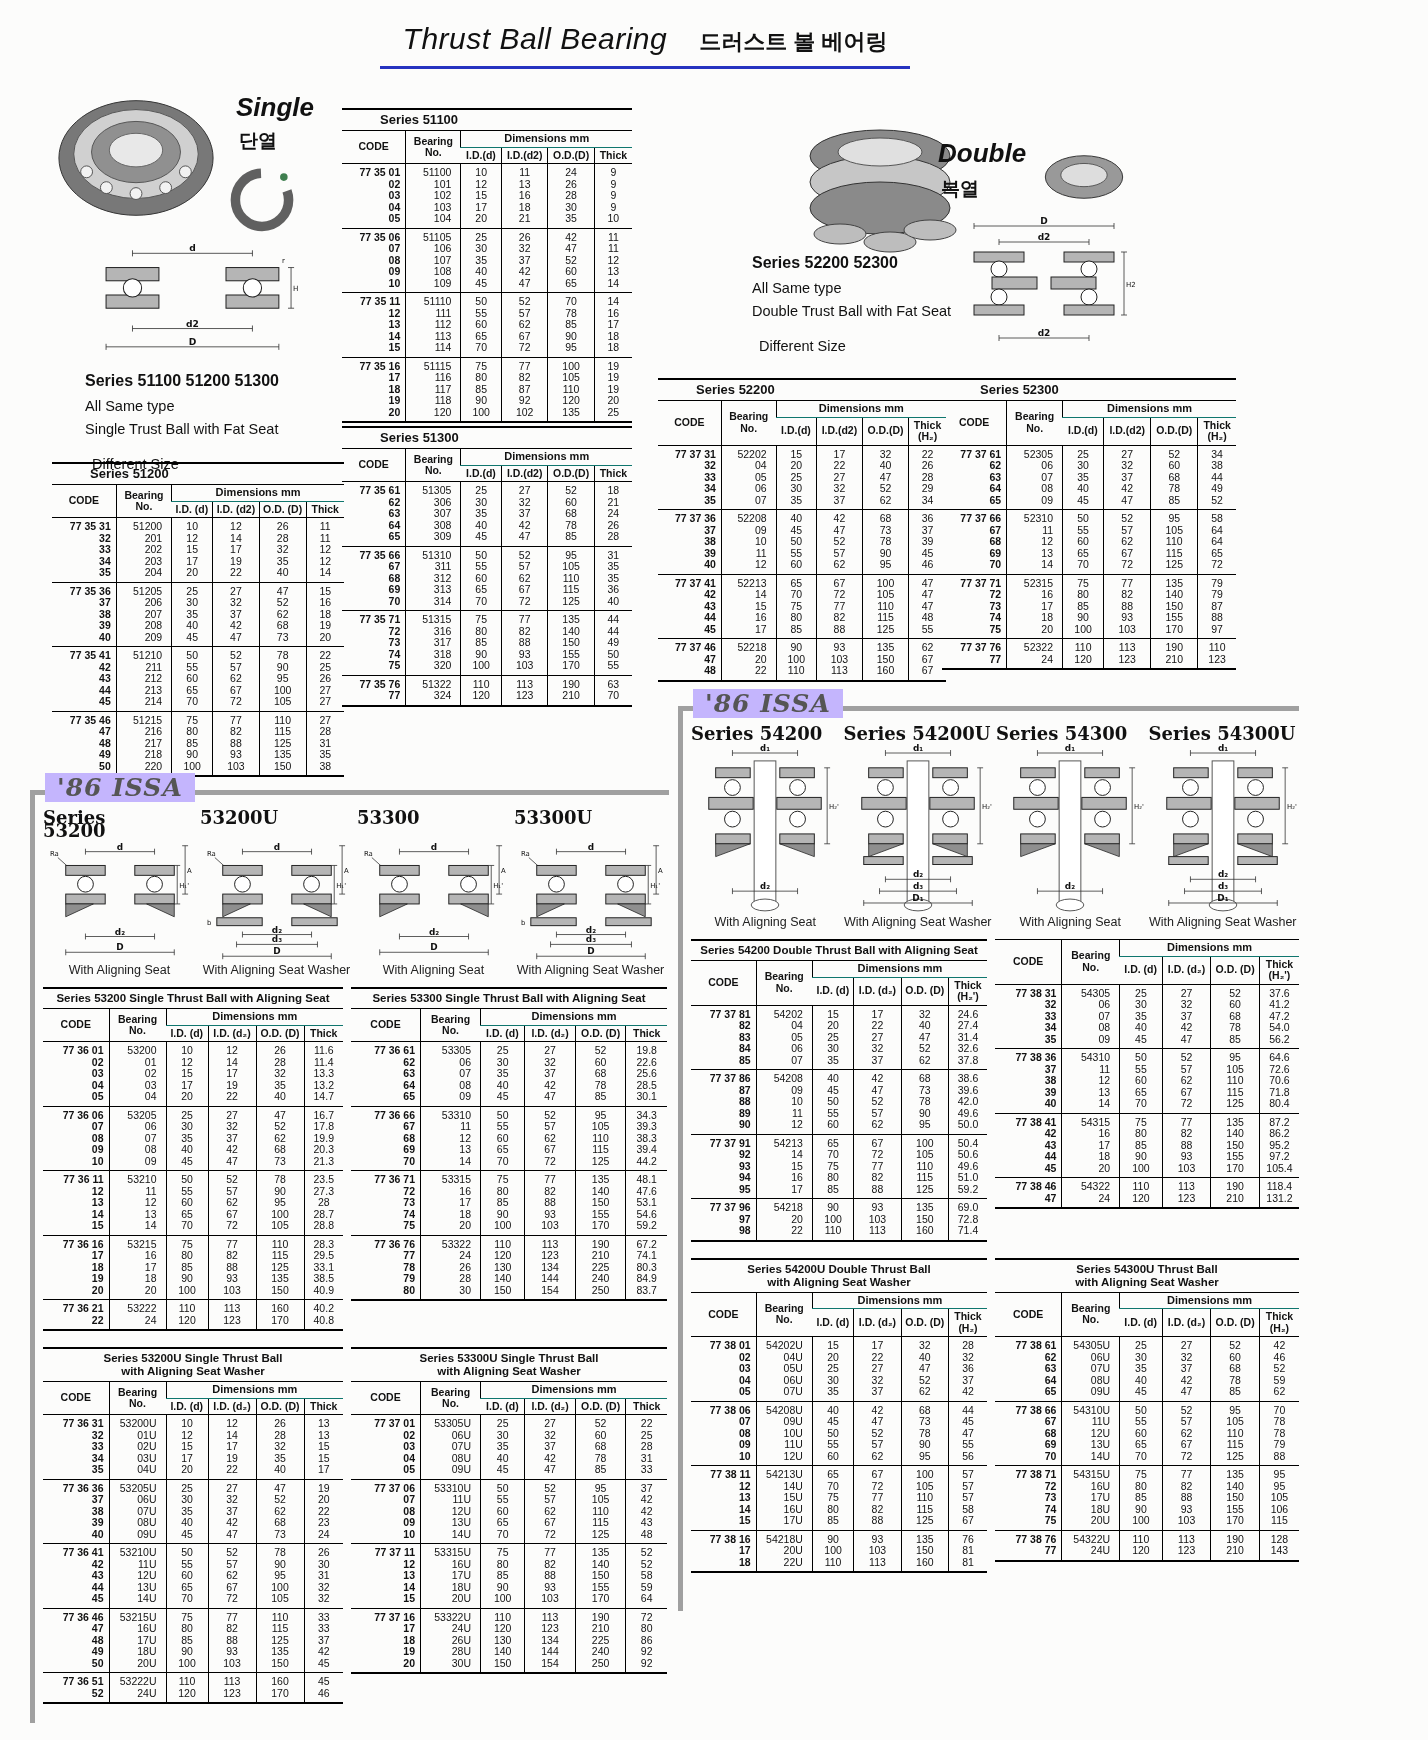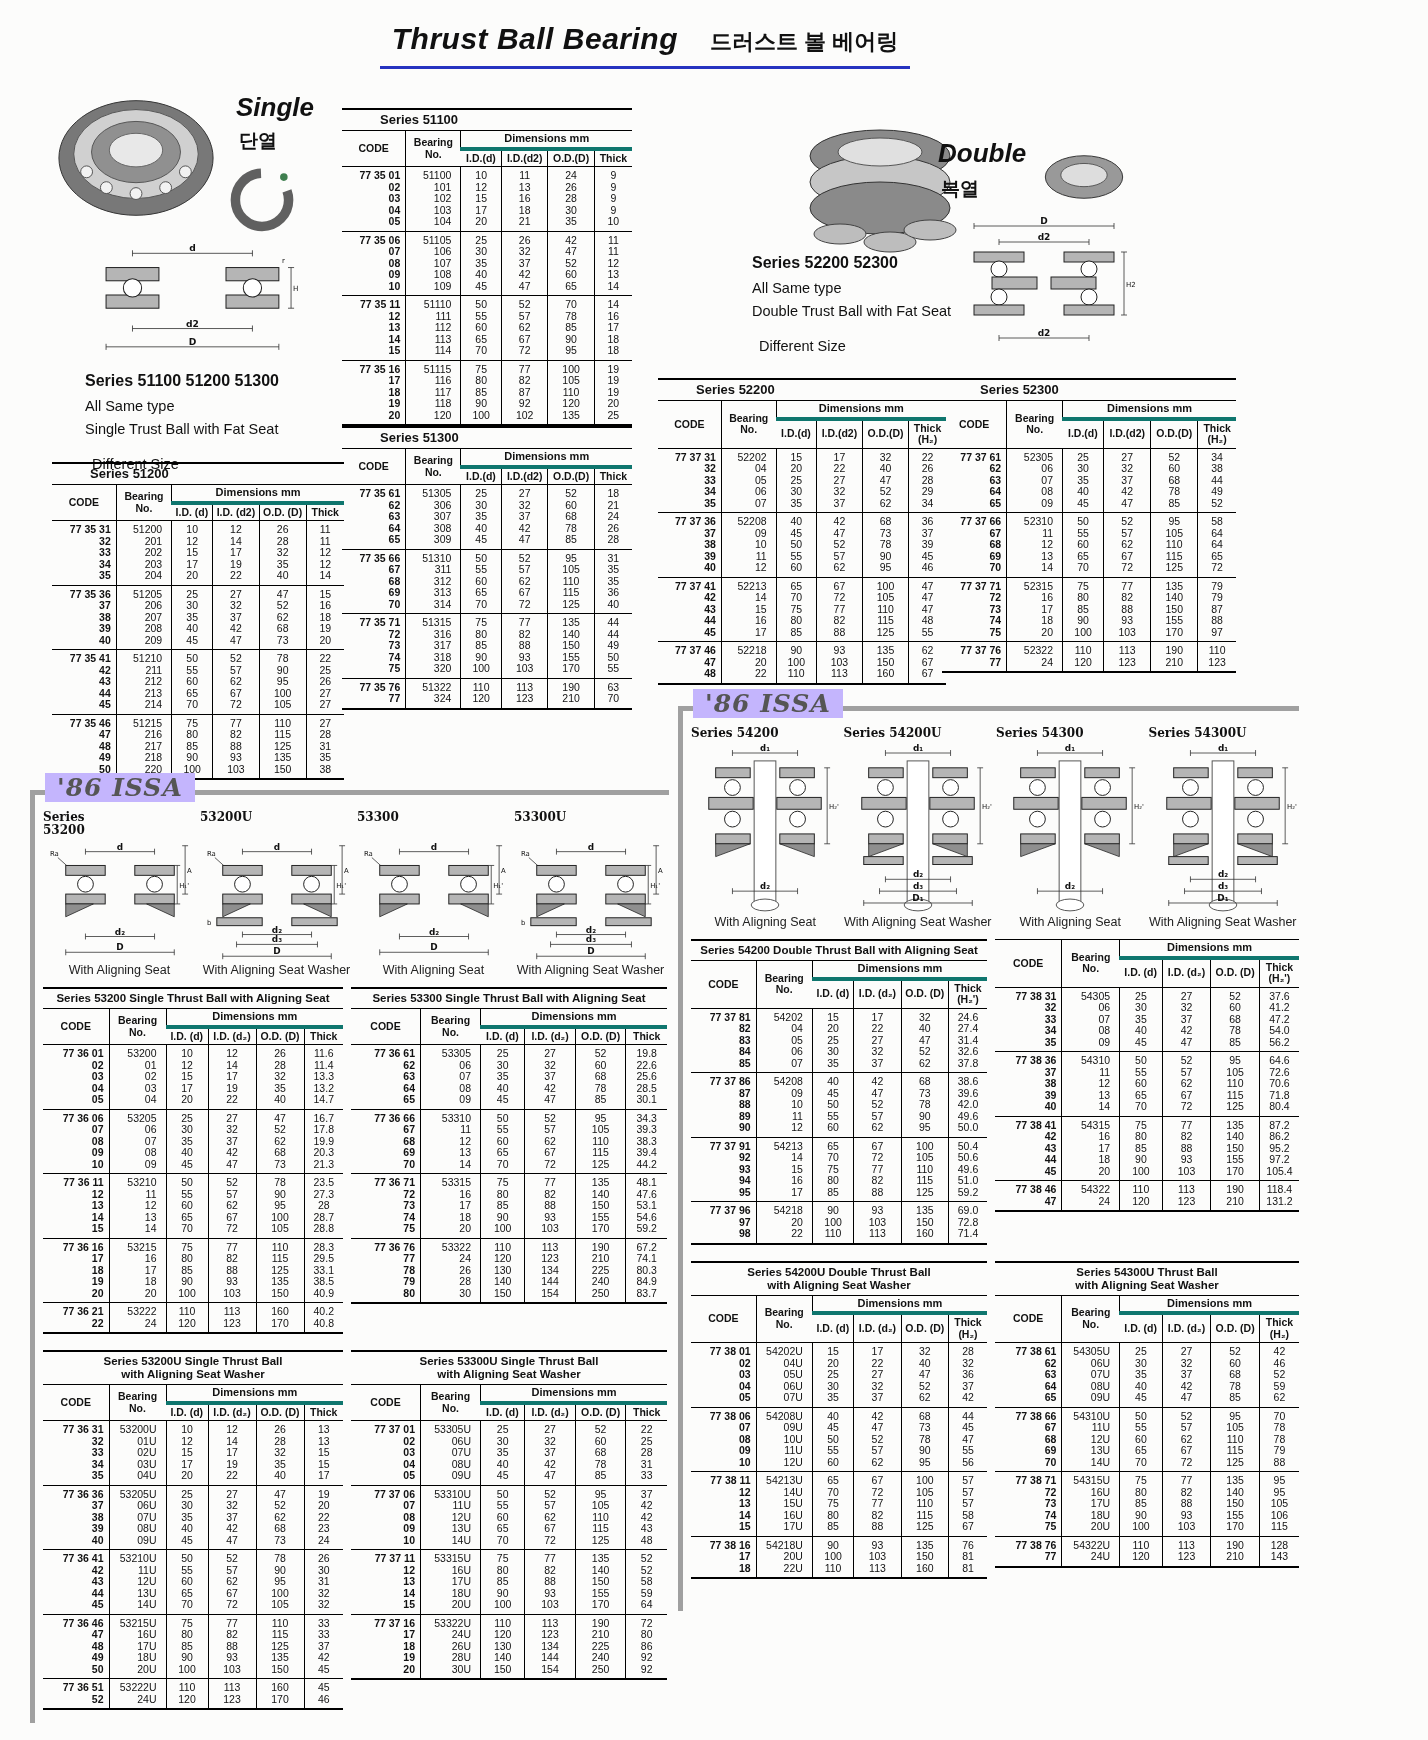--- a/index.html
+++ b/index.html
@@ -2,58 +2,58 @@
 <html style="--underline: #2633c0; --panelb: #a0a0a0; --badge: #555555;"><head>
 <meta charset="utf-8">
 <style>
   html,body{margin:0;padding:0;background:#e8e8e6;}
   #root{position:relative;width:1428px;height:1740px;background:#fcfcfb;
         font-family:"Liberation Sans",sans-serif;color:#111;overflow:hidden;}
   .abs{position:absolute;}
   
   .title-wrap{left:380px;top:22px;width:530px;text-align:center;
       border-bottom:3px solid var(--underline,#2633c0);padding-bottom:9px;}
-  .main-title{font-size:30px;font-weight:bold;font-style:italic;letter-spacing:0.5px;}
+  .main-title{font-size:30px;font-weight:normal;font-style:italic;letter-spacing:0.5px;}
   .main-title-kr{font-size:22px;font-weight:bold;margin-left:32px;}
   
   .big-label{font-style:italic;font-weight:800;font-size:26px;}
   .kr-label{font-size:19px;font-weight:bold;}
   .series-line{font-size:16px;font-weight:bold;margin-bottom:5px;}
   .tline{font-size:14.5px;line-height:23px;}
   .tline.indent{margin-left:7px;margin-top:12px;}
   
   .bt-host{background:transparent;}
   .bt-title{border-top:2px solid #000;font-weight:bold;font-size:13px;
       padding:3px 0 3px 38px;white-space:pre-line;line-height:14px;}
   .bt-title.center{text-align:center;padding-left:0;font-size:11.5px;line-height:13px;}
   table.bt{width:100%;border-collapse:collapse;border-top:1.6px solid #000;
       border-bottom:2.2px solid #000;table-layout:fixed;}
   table.bt th{font-weight:bold;font-size:10.5px;white-space:pre-line;
       padding:2px 1px;vertical-align:middle;text-align:center;line-height:11.5px;}
-  table.bt th.dimh{border-bottom:4px solid #0f766e;font-size:11px;}
+  table.bt th.dimh{border-bottom:1px solid #0f766e;font-size:11px;}
   table.bt thead{border-bottom:1.6px solid #000;}
   table.bt th + th, table.bt td + td{border-left:1px solid #000;}
   table.bt tbody{border-top:1.1px solid #000;}
   table.bt tbody.g0{border-top:none;}
   table.bt td{font-size:10.5px;line-height:11.5px;padding:0 3px;}
   table.bt td.c-code{font-weight:bold;text-align:right;padding-right:5px;}
   table.bt td.c-brg{text-align:right;padding-right:9px;}
   table.bt td.c-num{text-align:center;}
   table.bt tbody tr:first-child td{padding-top:3px;}
   table.bt tbody tr:last-child td{padding-bottom:3px;}
   
   .panel{border-left:5px solid var(--panelb,#a0a0a0);border-top:5px solid var(--panelb,#a0a0a0);}
   .issa-badge{position:absolute;top:-22px;left:10px;font-family:"DejaVu Serif",serif;
       font-style:italic;font-weight:bold;font-size:25px;color:var(--badge,#555);
       background:#c4b5fd;padding:0 12px;letter-spacing:1px;}
   .panel-inner{padding:16px 2px 0 8px;}
   .diag-row{display:flex;gap:4px;margin-bottom:10px;align-items:flex-start;}
   .diag-item{display:flex;flex-direction:column;align-items:center;flex:1 1 0;}
   .diag-series{align-self:flex-start;font-family:"DejaVu Serif",serif;font-weight:bold;
-      font-size:12px;white-space:pre-line;line-height:13px;}
+      font-size:18px;white-space:pre-line;line-height:13px;}
   #panel-left .diag-series{min-height:28px;}
   #panel-right .diag-series{min-height:16px;}
   .diag-caption{font-size:12.5px;color:#222;margin-top:2px;white-space:nowrap;}
   .tbl-grid{display:grid;column-gap:8px;row-gap:16px;}
   #panel-left .tbl-grid{grid-template-columns:300px 316px;}
   #panel-right .tbl-grid{grid-template-columns:296px 304px;}
   
   .wash{fill:#b5b5b5;stroke:#222;stroke-width:1;}
   .seatpoly{fill:#8f8f8f;stroke:#222;stroke-width:0.8;}
   .ball{fill:#fff;stroke:#222;stroke-width:1;}

